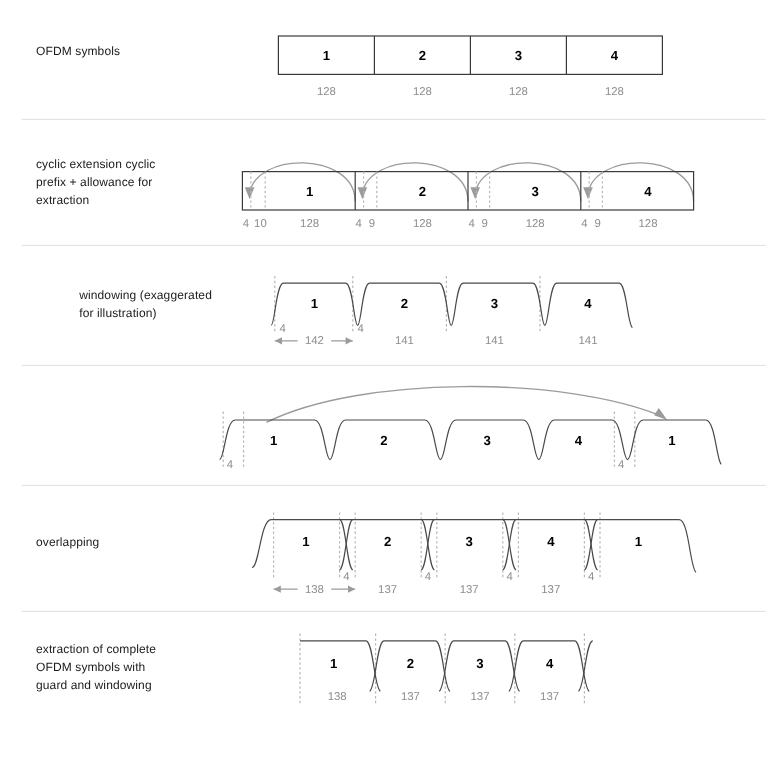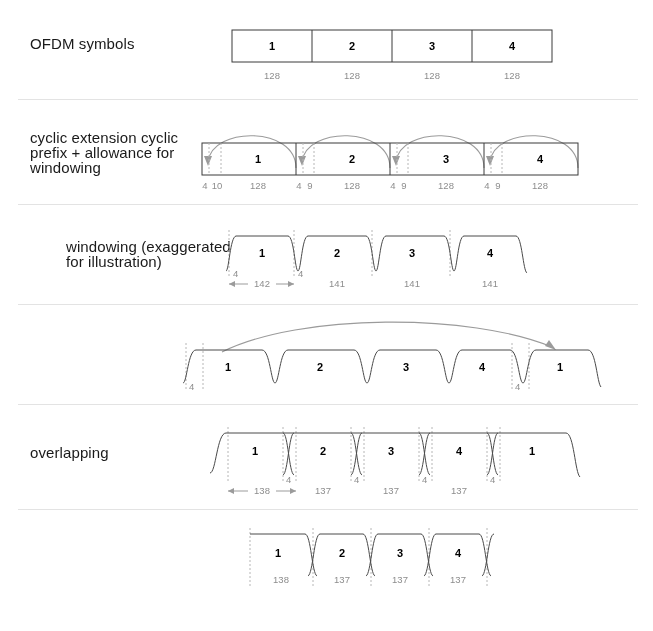--- a/index.html
+++ b/index.html
@@ -21,21 +21,21 @@
     height: 631px;
   }
   .row {
     position: absolute;
     left: 0;
     width: 653px;
   }
   .row-label {
     position: absolute;
     left: 30px;
-    font-size: 15px;
+    font-size: 10px;
     line-height: 15px;
     color: #1a1a1a;
     letter-spacing: 0.1px;
     white-space: pre-line;
     width: 180px;
   }
   .divider {
     position: absolute;
     left: 18px;
     width: 620px;
@@ -109,21 +109,21 @@
       <text class="num-label" x="352" y="79" text-anchor="middle">128</text>
       <text class="num-label" x="432" y="79" text-anchor="middle">128</text>
       <text class="num-label" x="512" y="79" text-anchor="middle">128</text>
     </svg>
     <div class="divider" style="top:99px;"></div>
   </div>
 
   <div class="row" style="top:100px;height:105px;">
     <div class="row-label" style="top:30px;">cyclic extension cyclic
 prefix + allowance for
-windowing</div>
+extraction</div>
     <svg class="stage-svg" width="653" height="105">
 
       <path d="M 296 68 C 296 26, 212 26, 208 62" class="arc-arrow"></path>
       <polygon points="208,66 204,56 212,56" class="arrow-head"></polygon>
       <path d="M 390 68 C 390 26, 306 26, 302 62" class="arc-arrow"></path>
       <polygon points="302,66 298,56 306,56" class="arrow-head"></polygon>
       <path d="M 484 68 C 484 26, 400 26, 396 62" class="arc-arrow"></path>
       <polygon points="396,66 392,56 400,56" class="arrow-head"></polygon>
       <path d="M 578 68 C 578 26, 494 26, 490 62" class="arc-arrow"></path>
       <polygon points="490,66 486,56 494,56" class="arrow-head"></polygon>
@@ -294,20 +294,23 @@
       <text class="num-label" x="262" y="89" text-anchor="middle">138</text>
 
       <text class="num-label" x="323" y="89" text-anchor="middle">137</text>
       <text class="num-label" x="391" y="89" text-anchor="middle">137</text>
       <text class="num-label" x="459" y="89" text-anchor="middle">137</text>
     </svg>
     <div class="divider" style="top:104px;"></div>
   </div>
 
   <div class="row" style="top:510px;height:121px;">
+    <div class="row-label" style="top:24px;">extraction of complete
+OFDM symbols with
+guard and windowing</div>
     <svg class="stage-svg" width="653" height="121">
       <line x1="250" y1="18" x2="250" y2="78" class="dash-line"></line>
       <line x1="313" y1="18" x2="313" y2="78" class="dash-line"></line>
       <line x1="371" y1="18" x2="371" y2="78" class="dash-line"></line>
       <line x1="429" y1="18" x2="429" y2="78" class="dash-line"></line>
       <line x1="487" y1="18" x2="487" y2="78" class="dash-line"></line>
 
       <path d="M 250 24 L 305 24 C 311 24, 312 64, 317 66" class="wave-line"></path>
       <path d="M 308 66 C 313 64, 314 24, 320 24 L 363 24 C 369 24, 370 64, 375 66" class="wave-line"></path>
       <path d="M 366 66 C 371 64, 372 24, 378 24 L 421 24 C 427 24, 428 64, 433 66" class="wave-line"></path>

